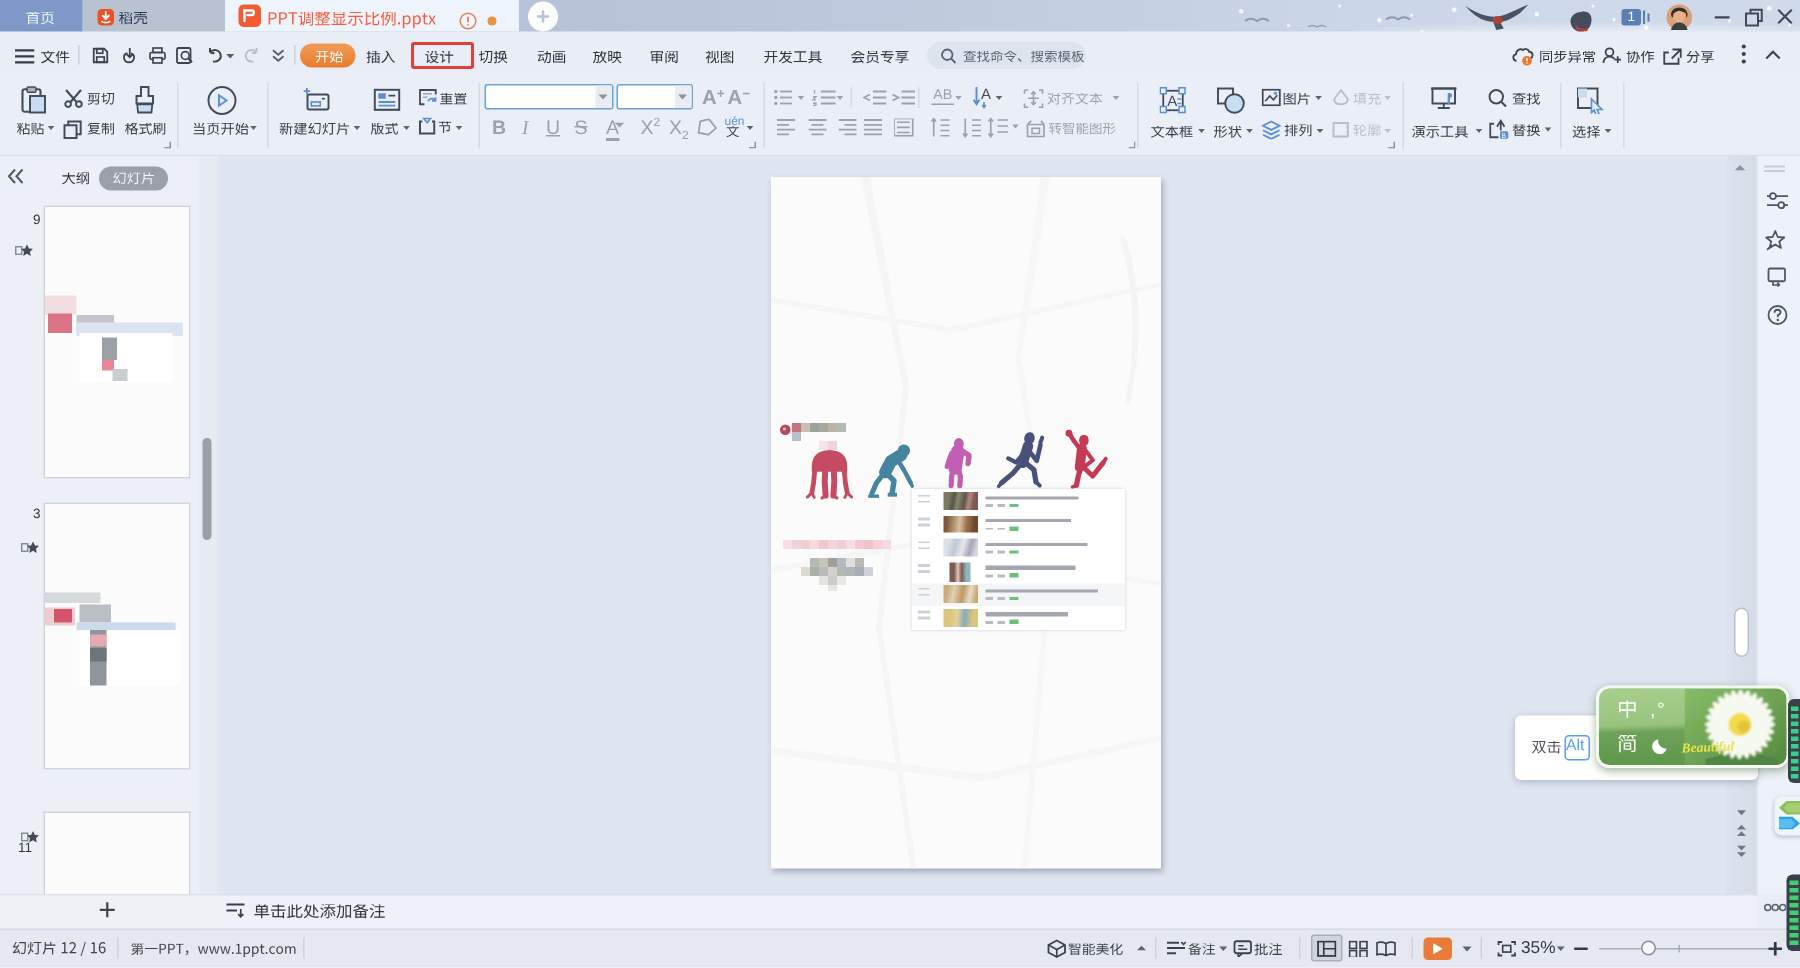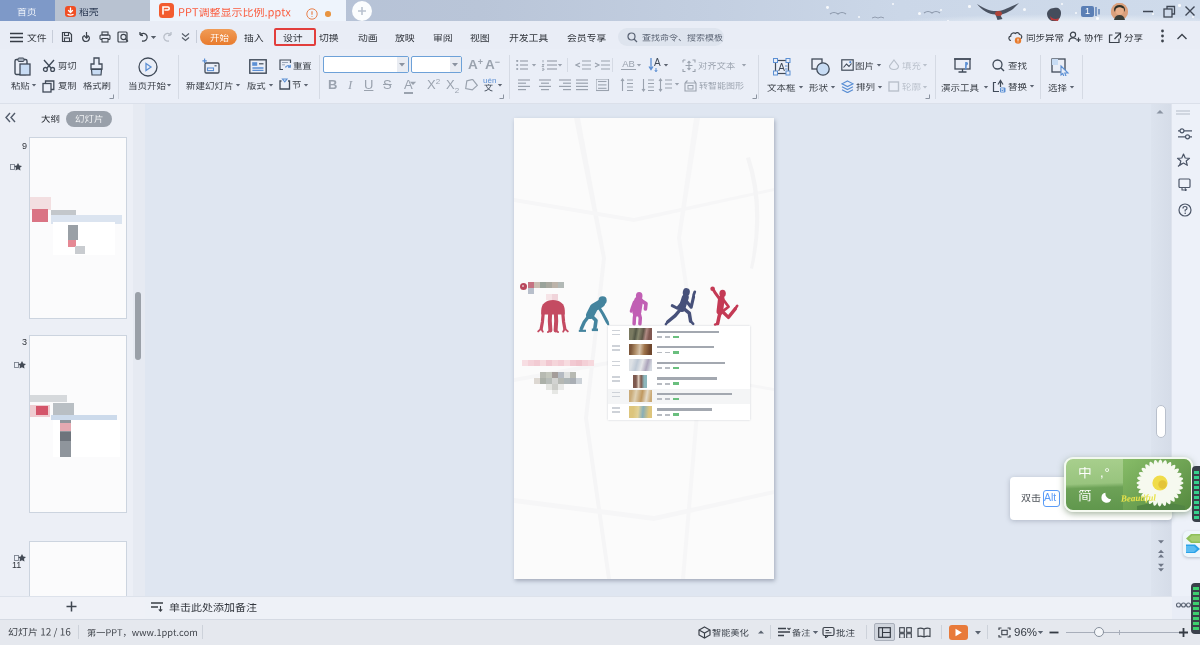--- a/index.html
+++ b/index.html
@@ -848,21 +848,21 @@
       <path d="M1.5 0.8 L7.8 4.5 L1.5 8.2 Z" fill="#fff"></path>
     </svg>
     <svg class="ab" style="left:974px;top:629.5px" width="8" height="6" viewBox="0 0 8 6">
       <path d="M1 1 L4 4.4 L7 1 Z" fill="#5b6370"></path>
     </svg>
     <div class="ab" style="left:987px;top:625px;width:1px;height:14px;background:#cdd2da"></div>
     <svg class="ab" style="left:998px;top:626.5px" width="13" height="11" viewBox="0 0 13 11">
       <path d="M1 3 L1 1 L3.5 1 M9.5 1 L12 1 L12 3 M12 8 L12 10 L9.5 10 M3.5 10 L1 10 L1 8" fill="none" stroke="#3c424b" stroke-width="1.2"></path>
       <rect x="3.8" y="3.3" width="5.4" height="4.4" fill="none" stroke="#3c424b" stroke-width="1.1"></rect>
     </svg>
-    <div class="ab" style="left:1014px;top:626px;font-size:11.5px;color:#343a43">96%</div>
+    <div class="ab" style="left:1014px;top:626px;font-size:11.5px;color:#343a43">35%</div>
     <svg class="ab" style="left:1037px;top:630px" width="7" height="5" viewBox="0 0 7 5">
       <path d="M0.8 1 L3.5 4 L6.2 1 Z" fill="#5b6370"></path>
     </svg>
     <svg class="ab" style="left:1049px;top:630.5px" width="10" height="3" viewBox="0 0 10 3">
       <path d="M0.5 1.5 H9.5" stroke="#343a43" stroke-width="1.8"></path>
     </svg>
     <div class="ab" style="left:1066px;top:631.7px;width:119px;height:1.2px;background:#a8aeba"></div>
     <div class="ab" style="left:1118.5px;top:629.5px;width:1.2px;height:5.5px;background:#a8aeba"></div>
     <div class="ab" style="left:1093.5px;top:627px;width:10px;height:10px;border-radius:50%;background:#f4f6f9;border:1.2px solid #868f9c;box-sizing:border-box"></div>
     <svg class="ab" style="left:1178px;top:627px" width="11" height="11" viewBox="0 0 11 11">

